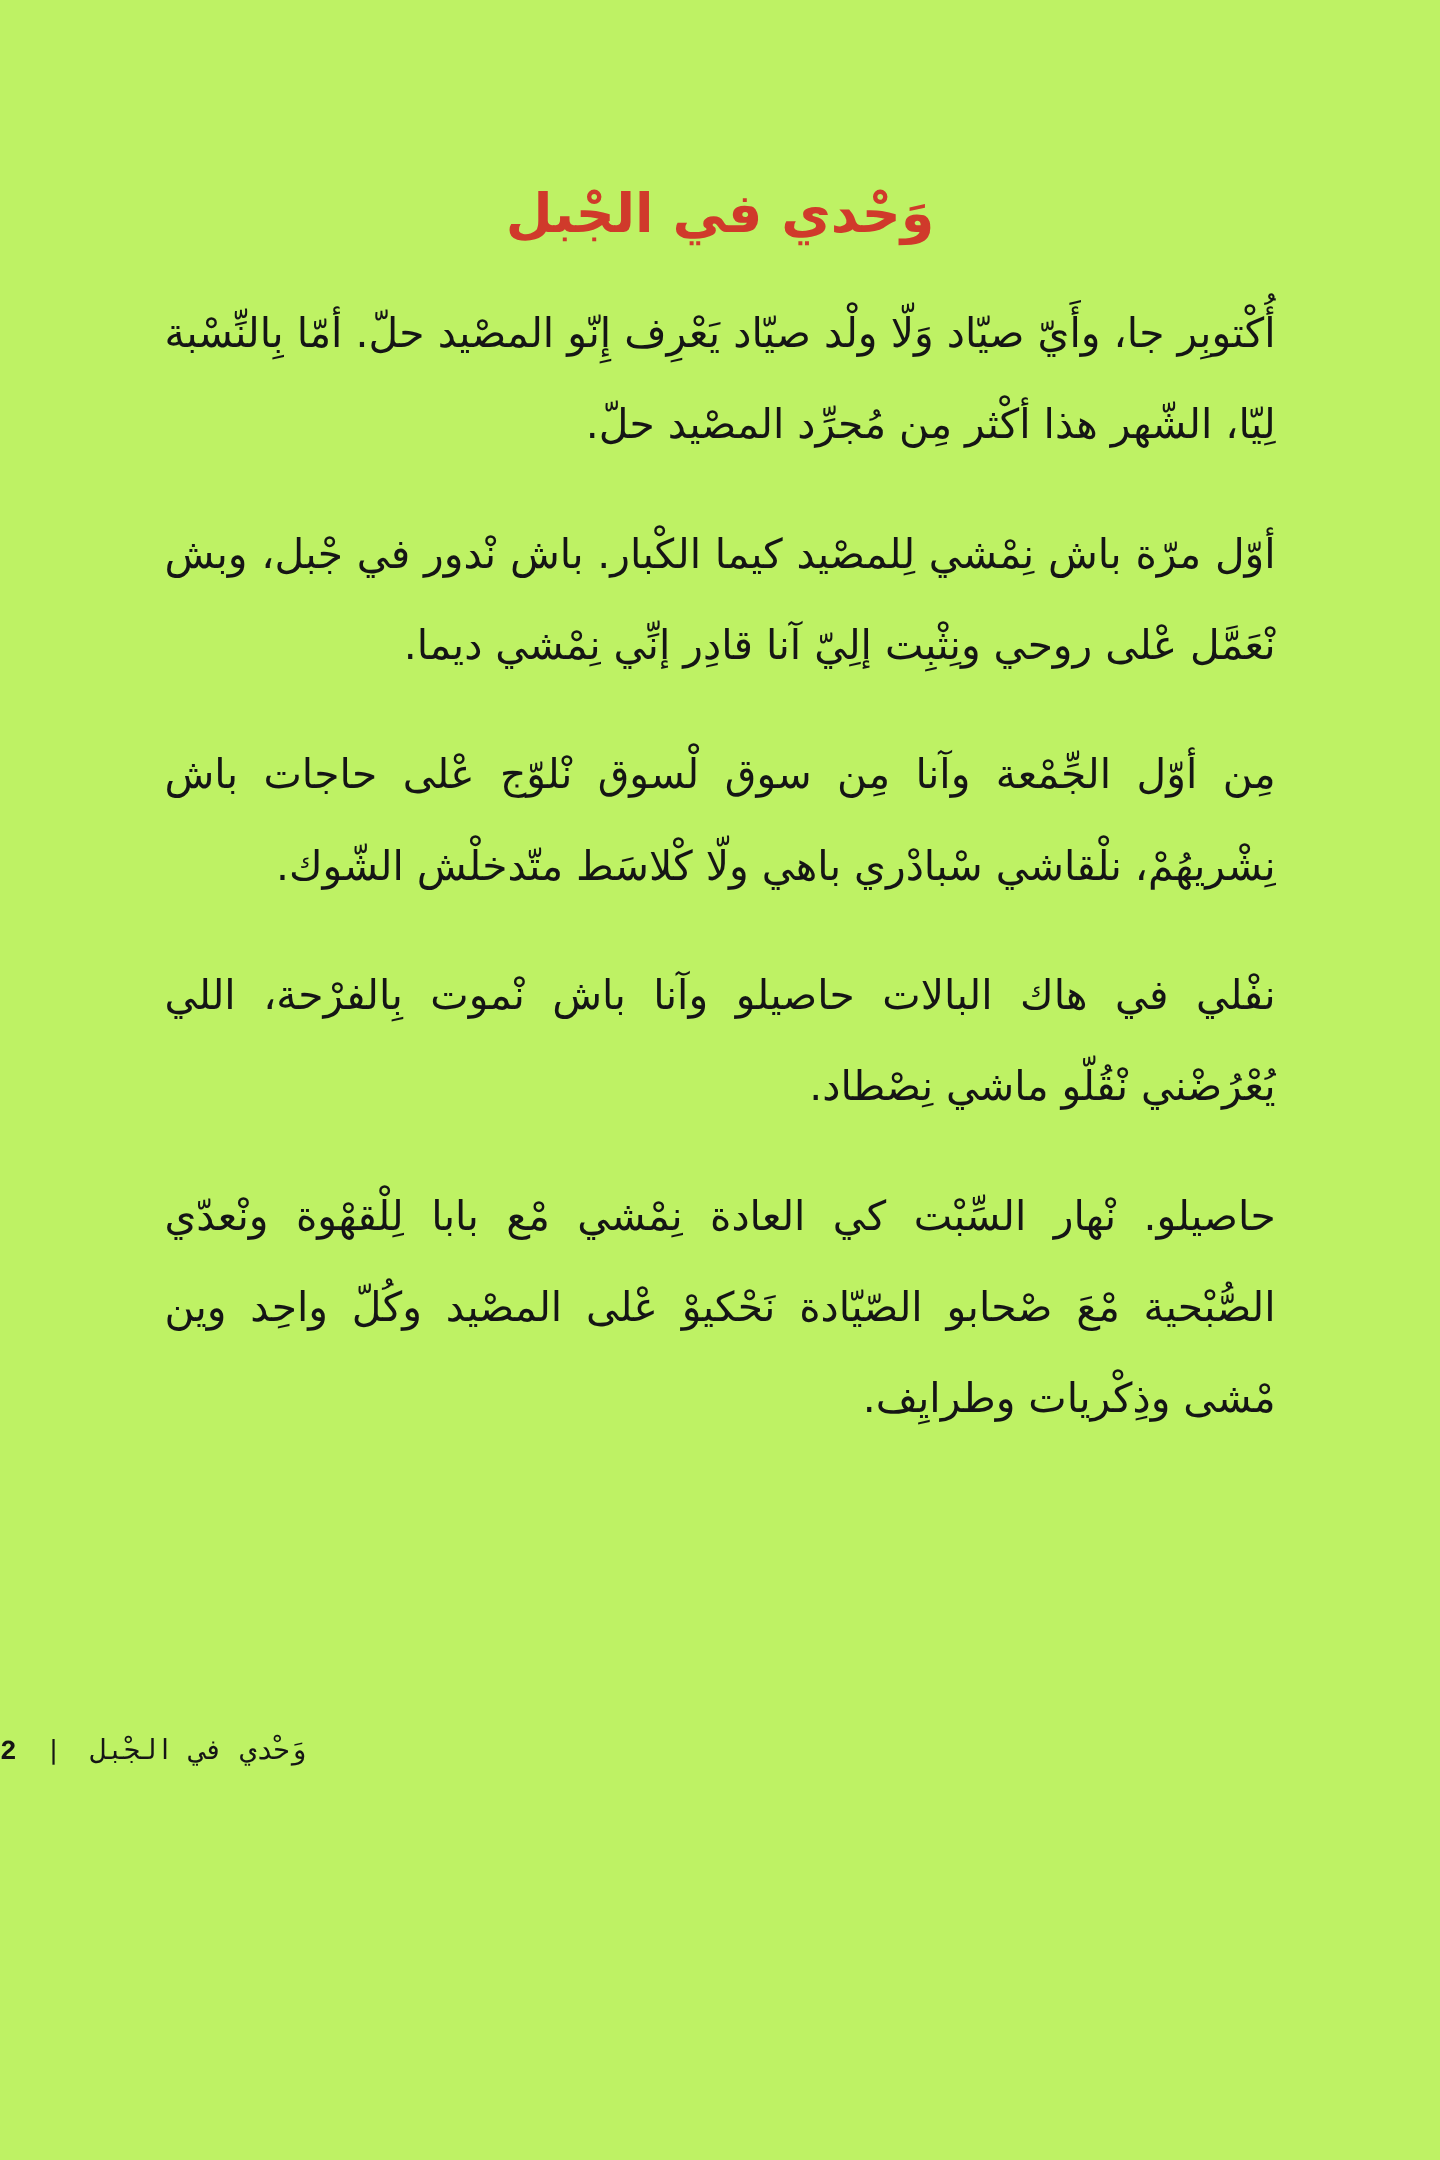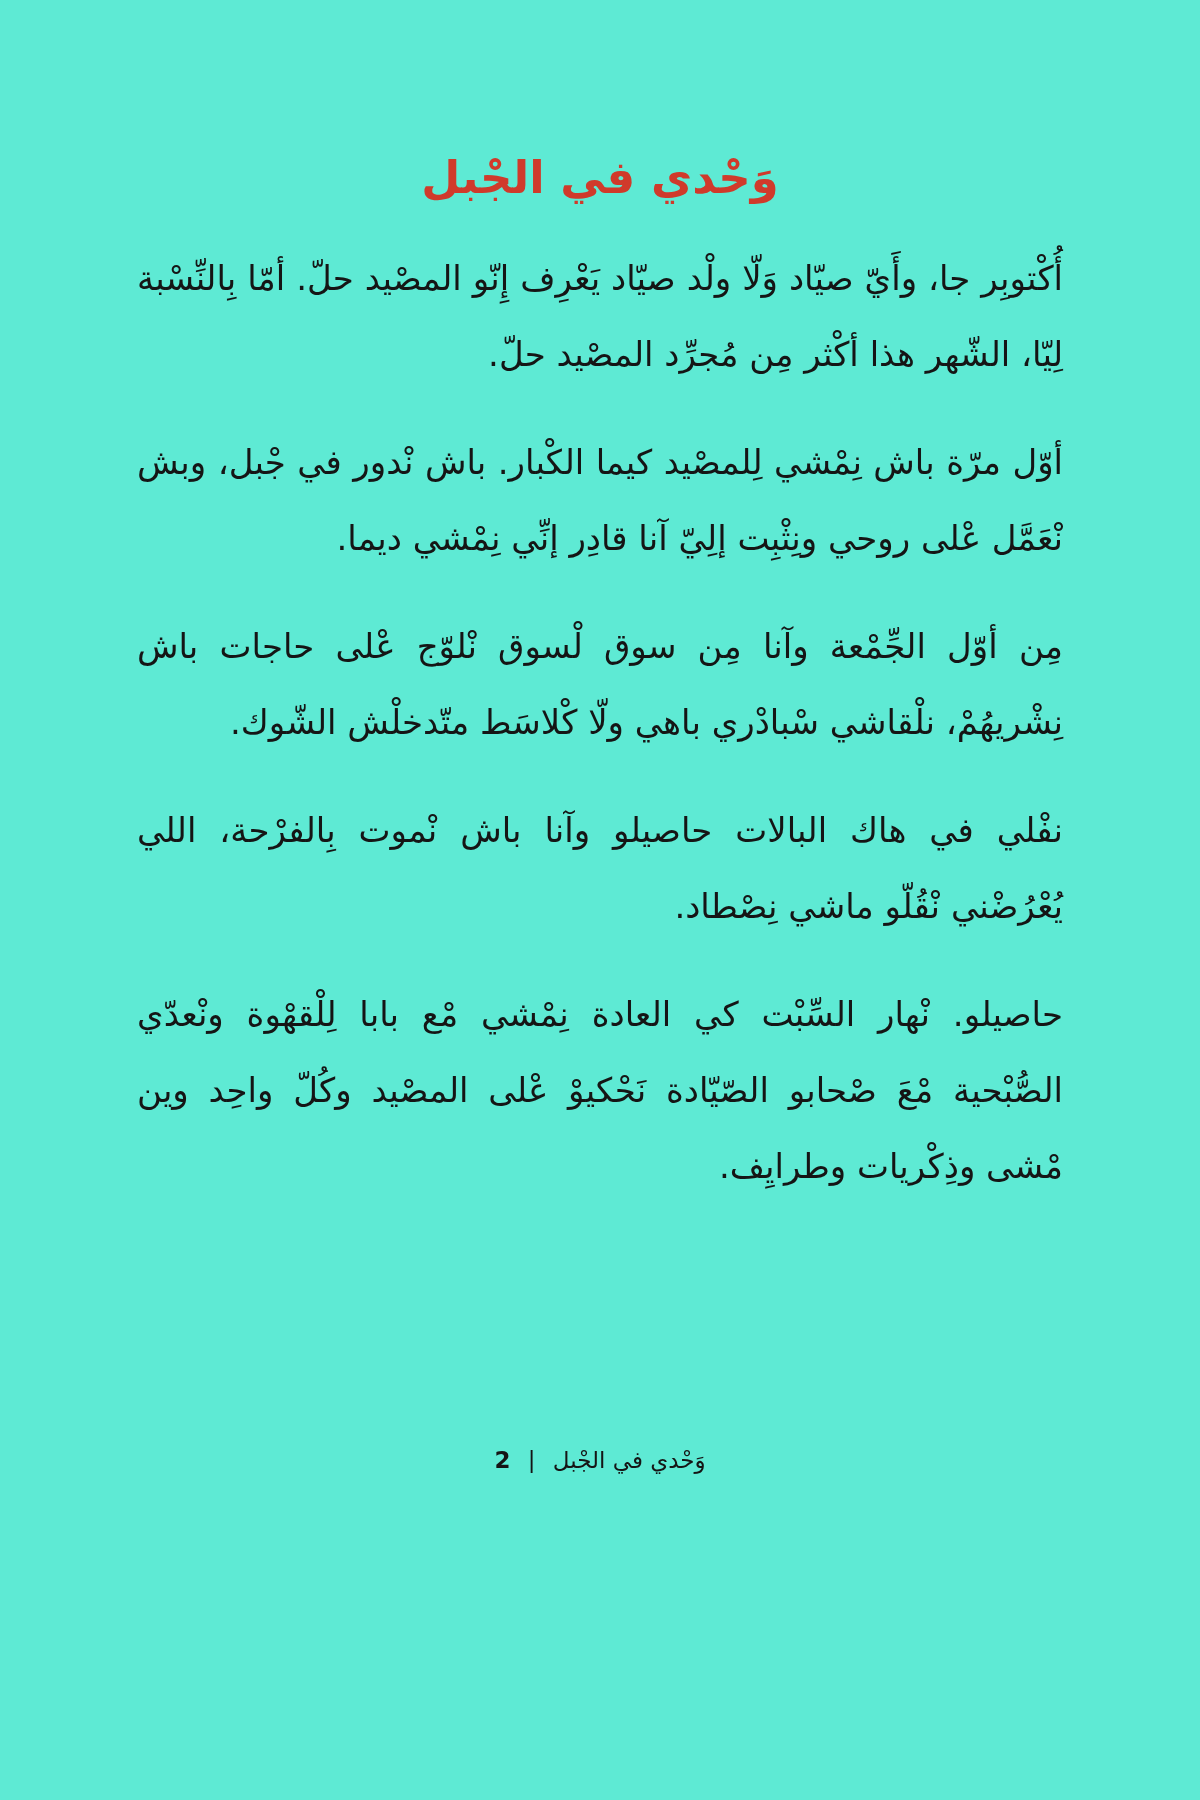--- a/index.html
+++ b/index.html
@@ -8,21 +8,21 @@
   }
   html, body {
     margin: 0;
     padding: 0;
     background: #ffffff;
   }
   .page {
     position: relative;
     width: 1200px;
     height: 1800px;
-    background: #5eead4;
+    background: #bef264;
     font-family: "DejaVu Sans", sans-serif;
     overflow: hidden;
   }
   .title {
     position: absolute;
     top: 138px;
     left: 0;
     width: 1200px;
     text-align: center;
     direction: rtl;
@@ -49,25 +49,26 @@
     color: var(--text);
   }
   .hrk {
     color: var(--accent);
   }
   .footer {
     position: absolute;
     top: 1442px;
     left: 0;
     width: 1200px;
-    text-align: center;
+    text-align: left;
     direction: rtl;
     font-size: 23px;
     color: var(--text);
     line-height: 36px;
+    font-family: Liberation Mono, monospace;
   }
   .footer .sep {
     margin: 0 10px;
     font-weight: 400;
   }
   .footer .pagenum {
     font-weight: 700;
   }
 </style>
 </head>

